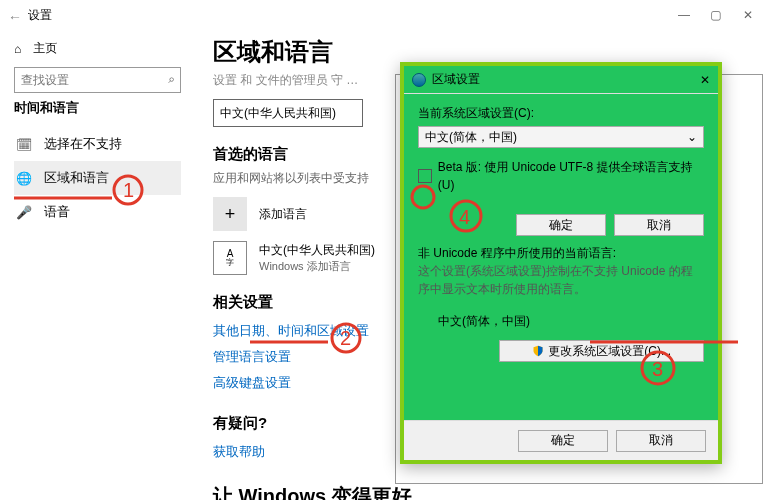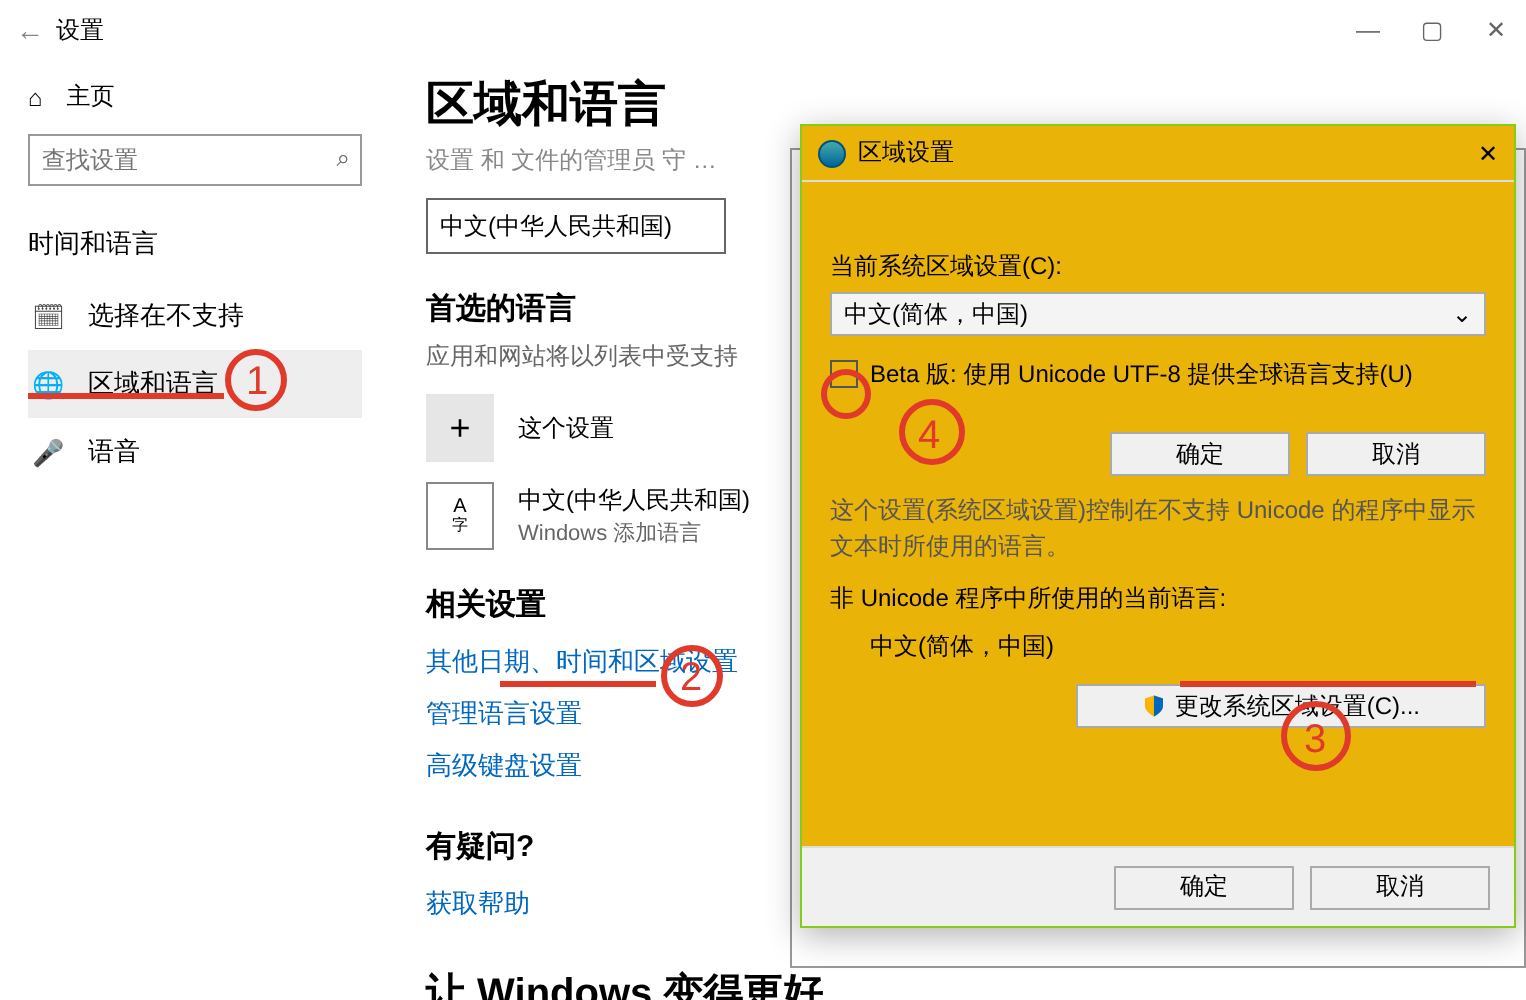--- a/index.html
+++ b/index.html
@@ -4,40 +4,40 @@
 <style>
 *{box-sizing:border-box;margin:0;padding:0;font-family:"Microsoft YaHei","Segoe UI",sans-serif}
 body{width:763px;height:500px;background:#fff;overflow:hidden;position:relative;font-size:12px;color:#000}
 .titlebar{height:30px;display:flex;align-items:center;padding:0 8px;justify-content:space-between}
 .titlebar-left{display:flex;align-items:center;gap:6px}
 .titlebar-right{display:flex;gap:18px;align-items:center}
 .win-ctrl{width:14px;height:14px;display:flex;align-items:center;justify-content:center;color:#666}
 .main{display:flex;height:calc(100% - 30px)}
 .sidebar{width:195px;padding:6px 14px;border-right:none}
 .home-row{display:flex;align-items:center;gap:12px;padding:4px 0 10px}
-.search-wrap{position:relative;margin-bottom:14px}
+.search-wrap{position:relative;}
 .search-input{width:100%;height:26px;border:1px solid #999;padding:0 26px 0 6px;font-size:12px}
 .search-icon{position:absolute;right:6px;top:5px;color:#666}
-.side-group-title{font-weight:400;font-size:13px;padding:6px 0 10px}
+.side-group-title{font-weight:700;font-size:13px;padding:6px 0 10px}
 .side-item{display:flex;align-items:center;gap:12px;padding:8px 2px;font-size:13px;cursor:pointer}
 .side-item.active{background:#eee}
 .side-icon{width:16px;text-align:center;color:#444}
 .content{flex:1;padding:0 18px;overflow:hidden}
 h1{font-size:24px;font-weight:600;margin:6px 0 4px}
 .faded{color:#888;font-size:12px;margin-bottom:10px}
 .lang-select{width:150px;height:28px;border:1px solid #666;padding:0 6px;display:flex;align-items:center;margin-bottom:18px;font-size:12px}
 h2{font-size:15px;font-weight:600;margin:6px 0}
 .sub{color:#666;font-size:12px;margin-bottom:10px}
 .add-lang{display:flex;align-items:center;gap:12px;margin:10px 0}
 .plus-box{width:34px;height:34px;background:#e6e6e6;display:flex;align-items:center;justify-content:center;font-size:18px}
 .lang-item{display:flex;align-items:center;gap:12px;margin:6px 0 18px}
 .az-box{width:34px;height:34px;border:1px solid #888;display:flex;flex-direction:column;align-items:center;justify-content:center;font-size:10px;line-height:1}
 .lang-sub{color:#666;font-size:11px}
 .link{color:#0067c0;font-size:13px;cursor:pointer;padding:4px 0}
-.dialog{position:absolute;left:400px;top:62px;width:358px;height:402px;background:#eab308;border:1px solid #84cc16;box-shadow:0 4px 16px rgba(0,0,0,.3)}
+.dialog{position:absolute;left:400px;top:62px;width:322px;height:402px;background:#22c55e;border:4px solid #84cc16;box-shadow:0 4px 16px rgba(0,0,0,.3)}
 .dlg-title{height:28px;display:flex;align-items:center;justify-content:space-between;padding:0 8px;border-bottom:1px solid #ddd}
 .dlg-title-left{display:flex;align-items:center;gap:6px}
 .globe{width:14px;height:14px;border-radius:50%;background:linear-gradient(#4aa,#069);border:1px solid #057}
 .dlg-body{padding:10px 14px;font-size:12px;line-height:1.5}
 .combo{width:100%;height:22px;border:1px solid #aaa;background:#f4f4f4;display:flex;align-items:center;justify-content:space-between;padding:0 6px;margin:4px 0 10px}
 .cb-wrap{display:flex;align-items:center;gap:6px;margin:4px 0 14px}
 .cb{width:14px;height:14px;border:1px solid #555}
 .dlg-btns{display:flex;gap:8px;justify-content:flex-end;padding:6px 0 8px}
 .btn{height:22px;padding:0 32px;border:1px solid #aaa;background:#f0f0f0;font-size:12px;display:flex;align-items:center;cursor:pointer}
 .btn.disabled{color:#aaa}
@@ -91,21 +91,21 @@
   <div class="content">
     <h1>区域和语言</h1>
     <div class="faded">设置 和 文件的管理员 守 …</div>
     <div class="lang-select">
       <span>中文(中华人民共和国)</span>
     </div>
     <h2>首选的语言</h2>
     <div class="sub">应用和网站将以列表中受支持</div>
     <div class="add-lang">
       <div class="plus-box">+</div>
-      <span>这个设置</span>
+      <span>添加语言</span>
     </div>
     <div class="lang-item">
       <div class="az-box">
           <span>A</span>
           <span style="font-size:8px">字</span>
         </div>
       <div>
         <div>中文(中华人民共和国)</div>
         <div class="lang-sub">Windows 添加语言</div>
       </div>
@@ -124,35 +124,35 @@
 
 <div class="dialog">
   <div class="dlg-title">
     <div class="dlg-title-left">
       <div class="globe"></div>
       <span>区域设置</span>
     </div>
     <span style="cursor:pointer">✕</span>
   </div>
   <div class="dlg-body">
-    <div style="margin-top:23px">当前系统区域设置(C):</div>
+    <div style="margin-top:0">当前系统区域设置(C):</div>
     <div class="combo">
       <span>中文(简体，中国)</span>
       <span>⌄</span>
     </div>
     <div class="cb-wrap">
       <div class="cb"></div>
       <span>Beta 版: 使用 Unicode UTF-8 提供全球语言支持(U)</span>
     </div>
     <div class="dlg-btns">
       <div class="btn">确定</div>
       <div class="btn">取消</div>
     </div>
+    <div>非 Unicode 程序中所使用的当前语言:</div>
     <div style="color:#555;margin-bottom:8px">这个设置(系统区域设置)控制在不支持 Unicode 的程序中显示文本时所使用的语言。</div>
-    <div>非 Unicode 程序中所使用的当前语言:</div>
     <div style="padding:6px 0 10px 20px">中文(简体，中国)</div>
     <div style="display:flex;justify-content:flex-end">
       <div class="btn">
         <svg class="shield" viewBox="0 0 16 16">
             <path fill="#f7b500" d="M8 1l6 2v5c0 4-6 7-6 7s-6-3-6-7V3z"></path>
             <path fill="#0067c0" d="M8 1v14s6-3 6-7V3z"></path>
           </svg>
         <span>更改系统区域设置(C)...</span>
       </div>
     </div>

